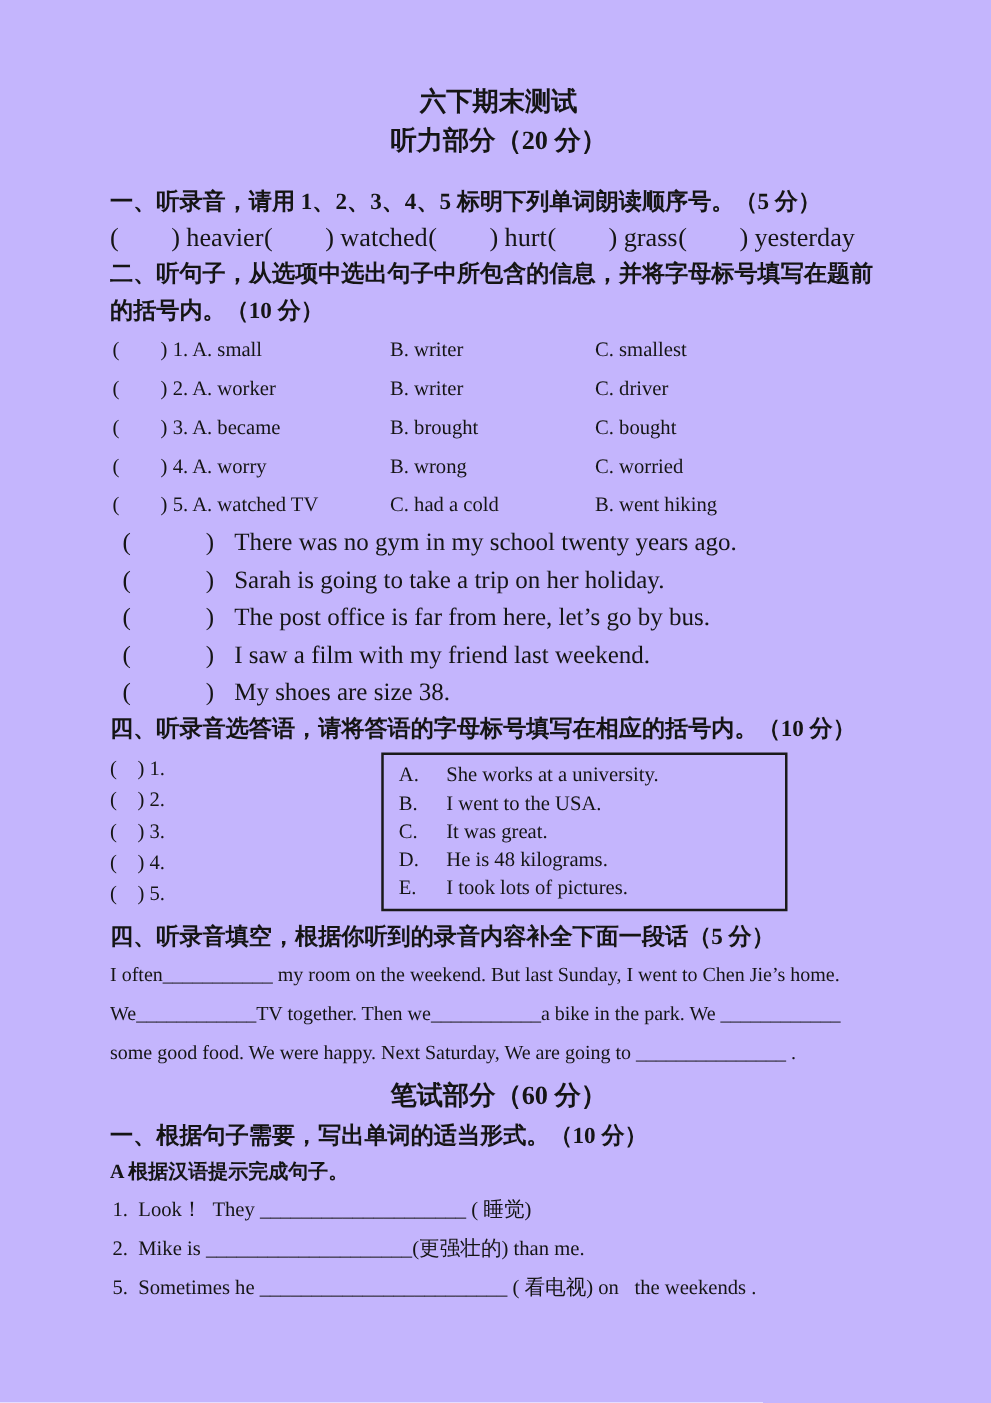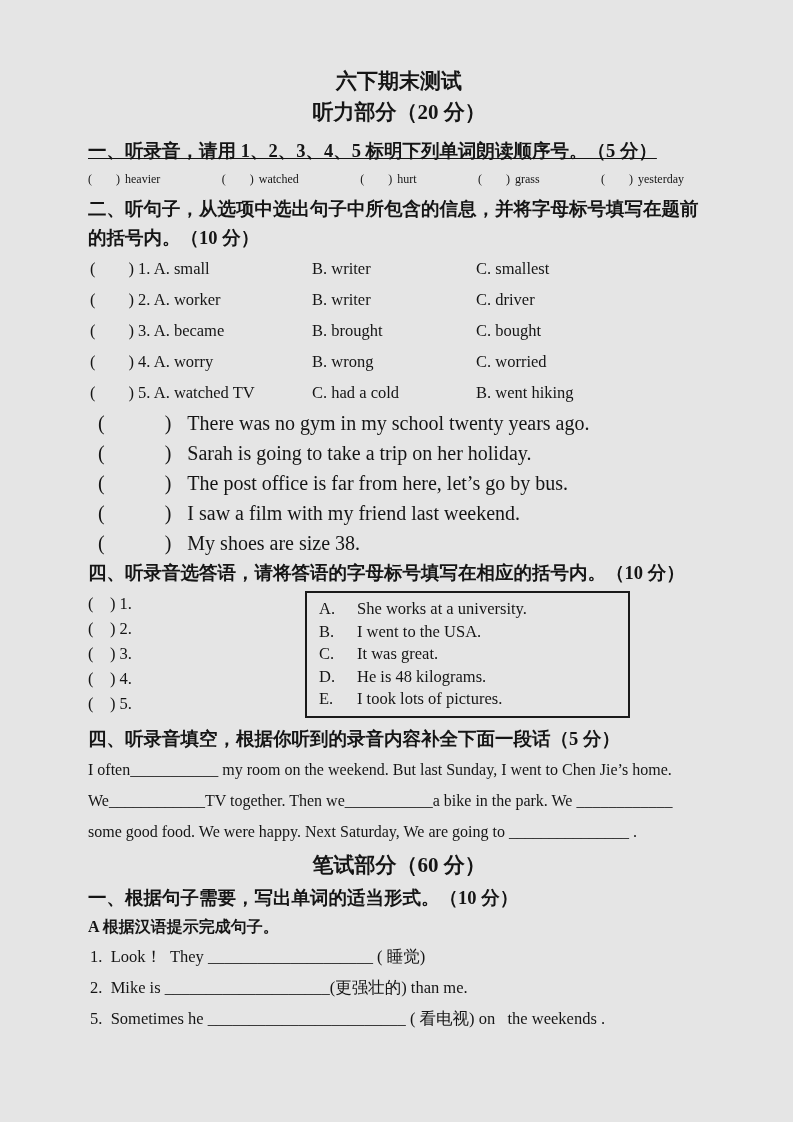--- a/index.html
+++ b/index.html
@@ -1,19 +1,19 @@
 <!DOCTYPE html>
 <html><head>
 <meta charset="utf-8">
 <style>
   html, body { margin: 0; padding: 0; background: #ffffff; }
   .page {
     width: 793px;
     height: 1122px;
-    background: #e5e5e5;
+    background: #c4b5fd;
     color: #151515;
     font-family: "Liberation Serif", "DejaVu Serif", serif;
     box-sizing: border-box;
     padding: 68px 83px 0 88px;
     overflow: hidden;
     position: relative;
   }
   .center { text-align: center; }
   .doc-title {
     font-size: 21px;
@@ -24,32 +24,32 @@
     margin-top: 4px;
     font-size: 21px;
     line-height: 28px;
     font-weight: bold;
   }
   .sec-heading {
     font-size: 18.5px;
     font-weight: bold;
     line-height: 28px;
   }
-  .h-s1 { margin-top: 11px; text-decoration: underline; }
+  .h-s1 { margin-top: 22px; }
   .h-s2 { margin-top: 2px; line-height: 29px; }
   .h-s3 { margin-top: 2px; line-height: 30px; }
   .h-s4 { line-height: 30px; }
   .h-s5 { margin-top: 6px; line-height: 30px; }
   .h-w1 { margin-top: 4px; line-height: 30px; }
   .h-wsub { font-size: 16px; font-weight: bold; line-height: 28px; }
 
   .word-row {
     display: flex;
     justify-content: space-between;
-    font-size: 12px;
+    font-size: 21px;
     line-height: 28px;
     padding-right: 26px;
   }
   .word-item .w-paren { margin-right: 5px; }
 
   .mc-row {
     display: grid;
     grid-template-columns: 222px 164px 1fr;
     font-size: 16.5px;
     line-height: 31px;

